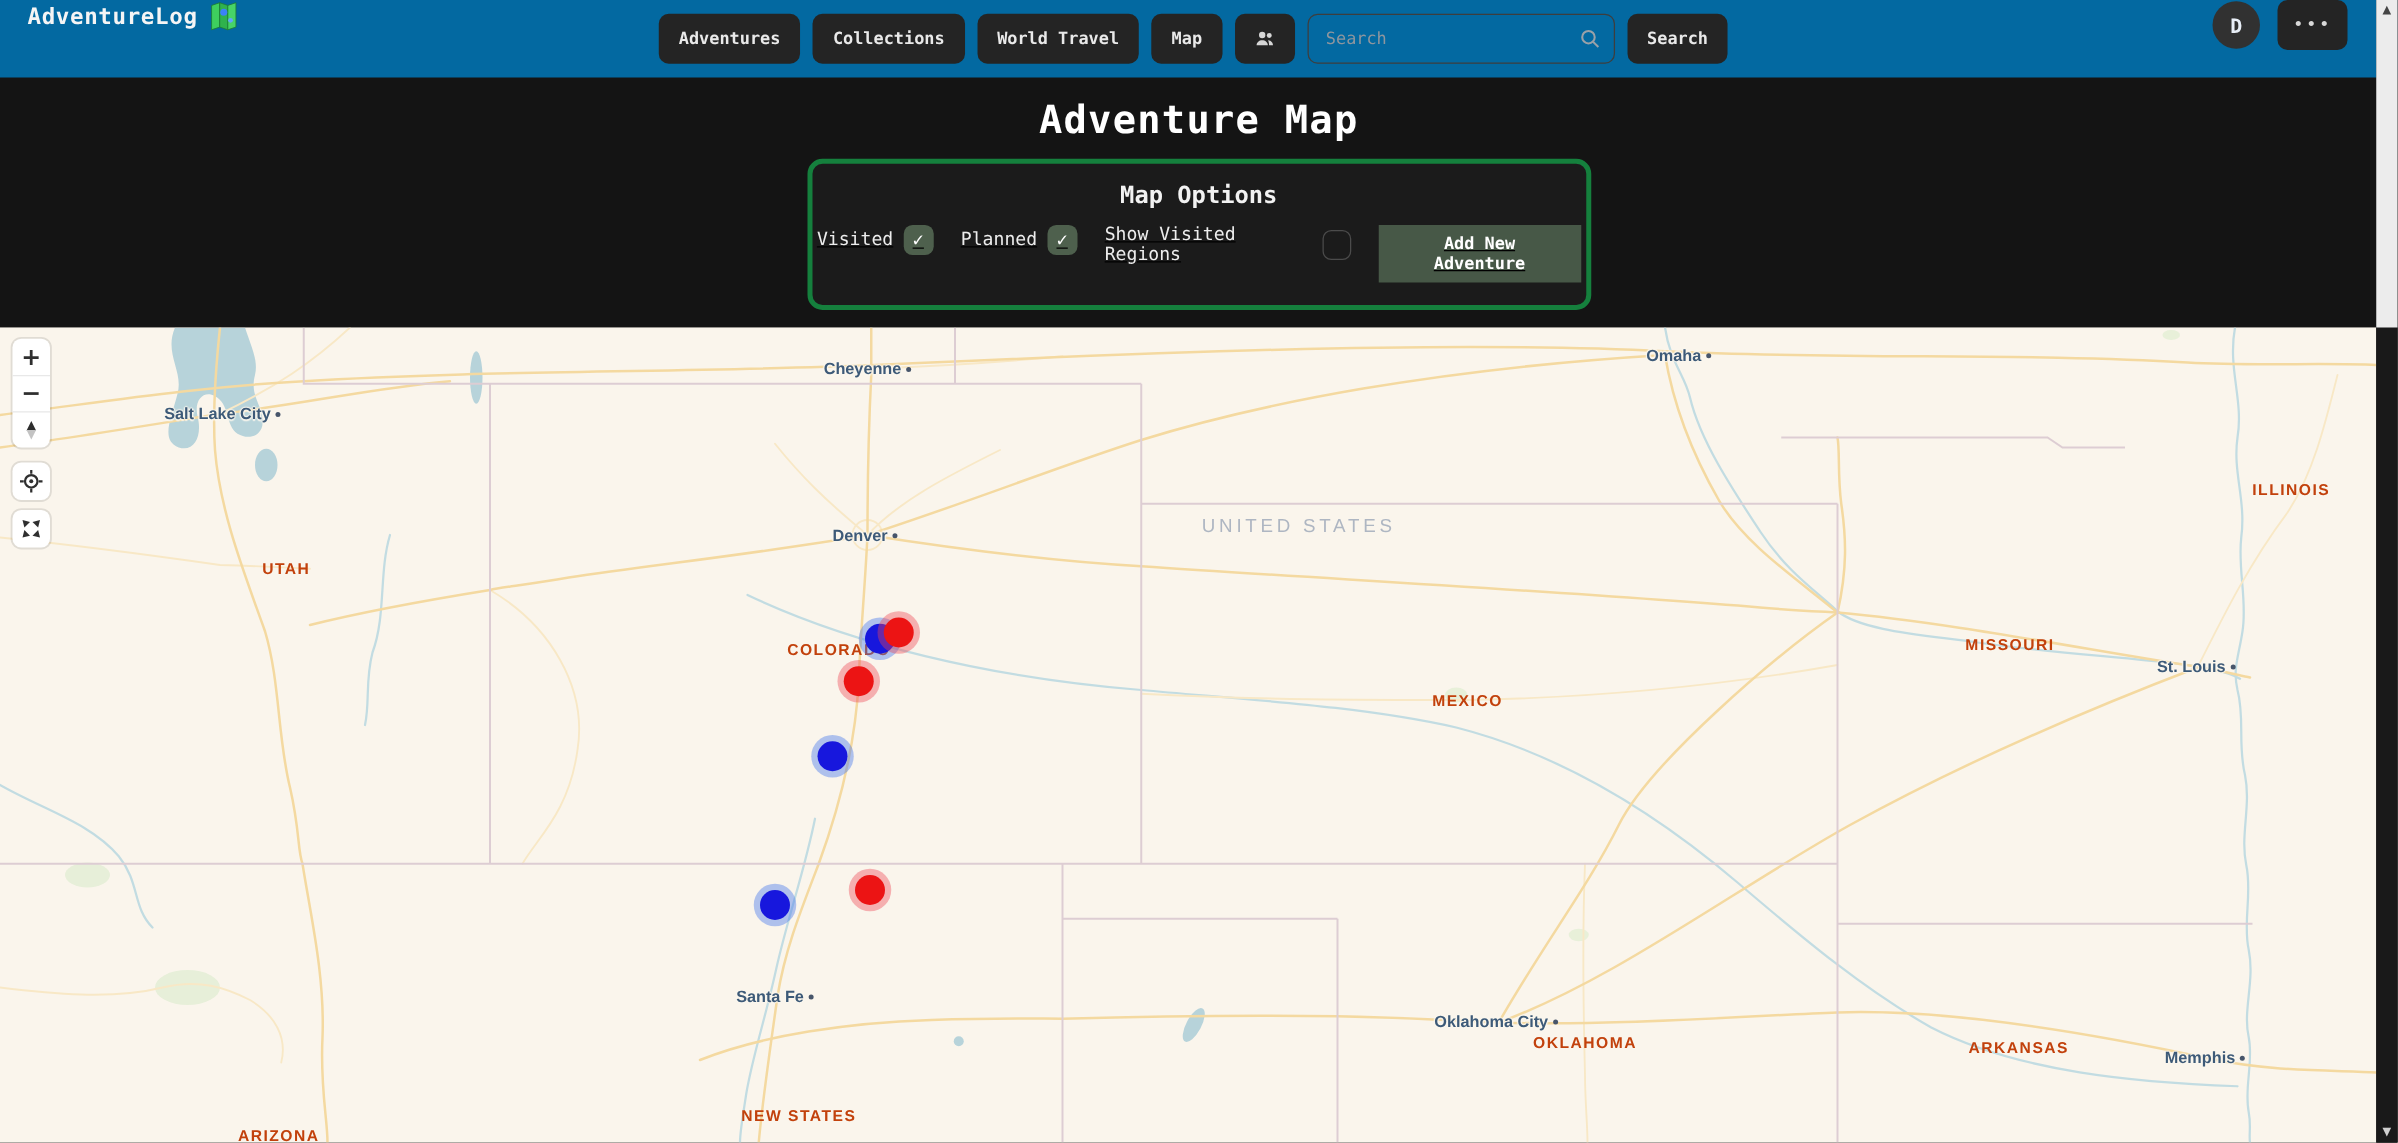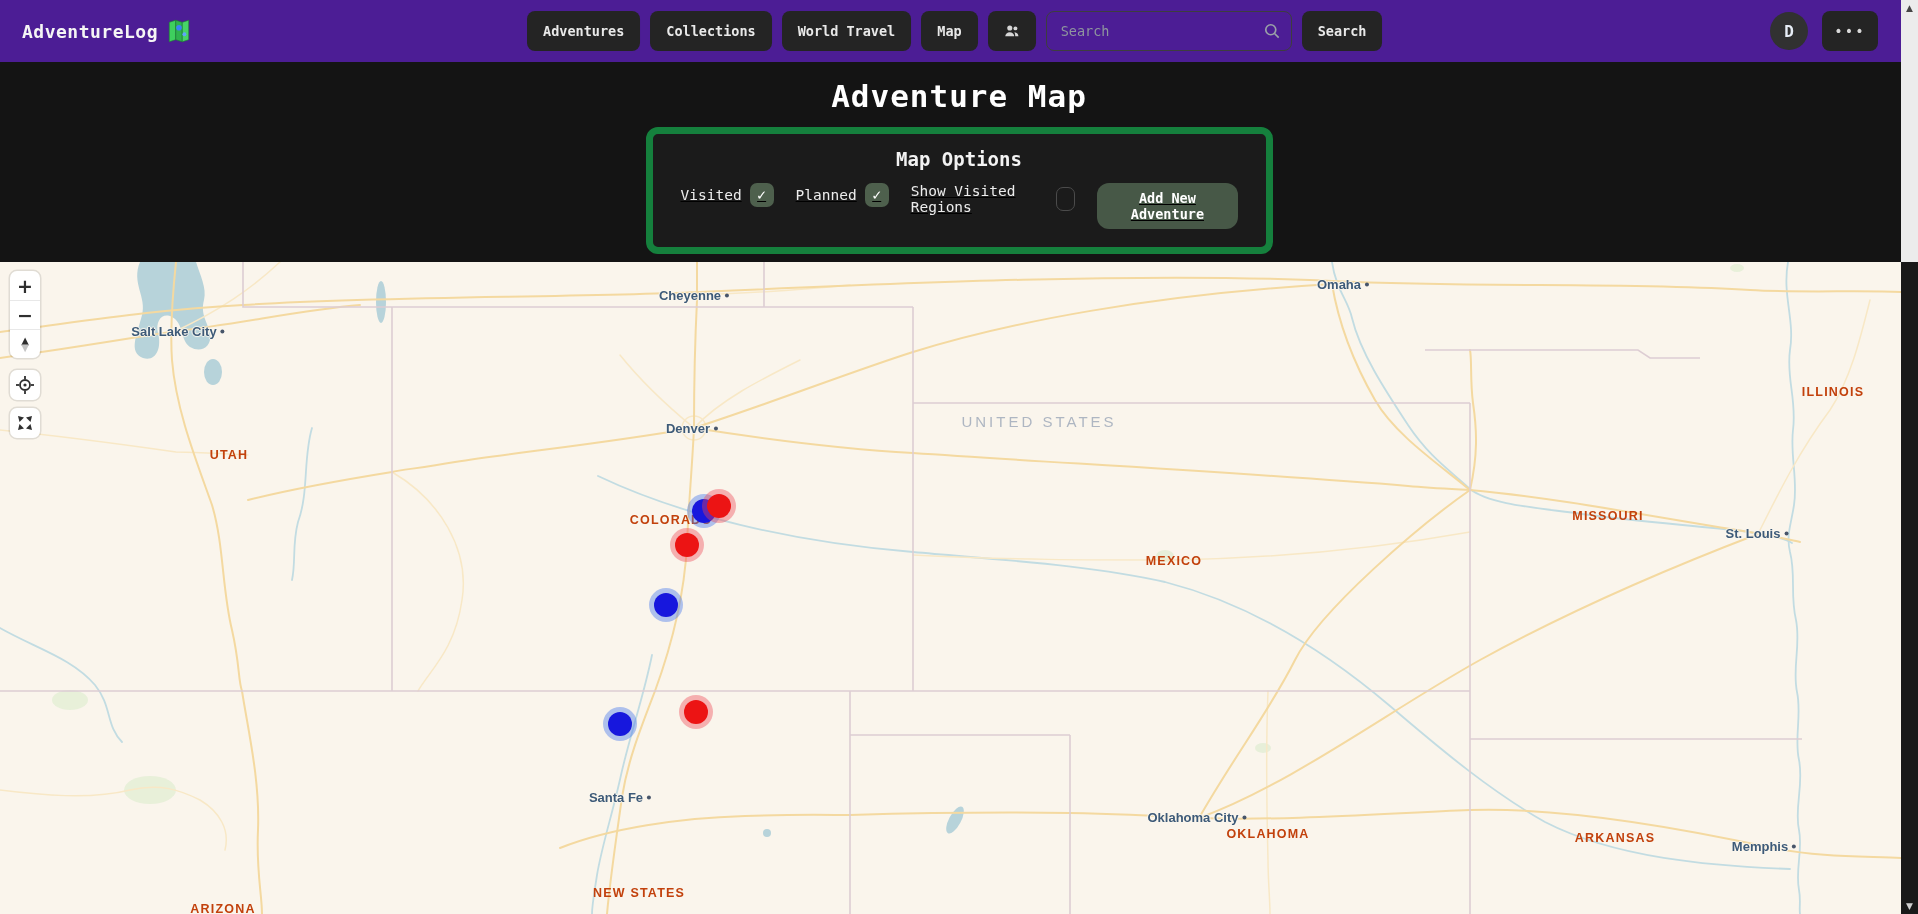--- a/index.html
+++ b/index.html
@@ -1,21 +1,21 @@
 <!DOCTYPE html>
 <html><head>
 <meta charset="utf-8">
 <style>
   * { margin:0; padding:0; box-sizing:border-box; }
   html,body { width:1918px; height:914px; overflow:hidden; background:#141414;
               font-family:"DejaVu Sans Mono", monospace; }
 
   
-  .navbar { position:relative; height:62px; background:#4c1d95; display:flex;
-            align-items:center; padding:0 22px; z-index:10;gap:36px; }
+  .navbar { position:relative; height:62px; background:#0369a1; display:flex;
+            align-items:flex-start; padding:0 22px; z-index:10;gap:36px; }
   .brand { display:flex; align-items:center; gap:8px; }
   .brand-name { color:#f5f5f5; font-size:18px; font-weight:bold; letter-spacing:0.5px; }
   .nav-center { position:absolute; left:50%; top:0; transform:translateX(-50.5%);
                 height:62px; display:flex; align-items:center; gap:10px; }
   .nav-btn { height:40px; padding:0 16px; background:#242424; border:none; border-radius:8px;
              color:#e9e9e9; font-family:inherit; font-size:13.5px; font-weight:bold;
              display:flex; align-items:center; cursor:pointer; white-space:nowrap; }
   .nav-btn.icon-btn { width:48px; justify-content:center; padding:0; }
   .search-wrap { position:relative; width:246px; height:40px; }
   .search-input { width:100%; height:100%; background:transparent; border:1px solid #3e3e3e;
@@ -27,31 +27,31 @@
   .avatar { width:38px; height:38px; border-radius:50%; background:#313131; color:#e8eef7;
             font-size:16px; font-weight:bold; display:flex; align-items:center;
             justify-content:center; cursor:pointer; }
   .dots-btn { width:56px; height:40px; background:#242424; border:none; border-radius:8px;
               color:#d8d8d8; font-size:14px; letter-spacing:2px; cursor:pointer;
               font-family:inherit; }
 
   
   .page-title { margin-top:16px; text-align:center; color:#ffffff; font-size:31px;
                 font-weight:bold; letter-spacing:1px; }
-  .options-card { width:627px; margin:13px auto 0; background:#1b1b1b; border:7px solid #15803d;
-                  border-radius:12px; padding:14px 28px 18px; }
+  .options-card { width:627px; margin:13px auto 0; background:#1b1b1b; border:4px solid #15803d;
+                  border-radius:12px; padding:14px 4px 18px; }
   .options-title { text-align:center; color:#f2f2f2; font-size:19px; font-weight:bold; }
   .options-row { margin-top:13px; display:flex; align-items:flex-start; justify-content:center;
                  gap:22px;text-decoration:underline; }
   .toggle { display:flex; align-items:center; gap:8px; color:#ededed; font-size:14.5px; }
   .checkbox { width:24px; height:24px; border-radius:7px; display:flex; align-items:center;
               justify-content:center; cursor:pointer; }
   .checkbox.checked { background:#4e604d; color:#ffffff; font-size:15px; font-weight:bold; }
   .checkbox.unchecked { background:transparent; border:1.5px solid #4b4b4b; }
-  .add-btn { height:46px; padding:0 15px; background:#475847; border:none; border-radius:12px;
+  .add-btn { height:46px; padding:0 15px; background:#475847; border:none; border-radius:0;
              color:#ffffff; font-family:inherit; font-size:13.5px; font-weight:bold;
              cursor:pointer; }
 
   
   .map-viewport { position:absolute; left:0; top:262px; width:1901px; height:652px;
                   overflow:hidden; background:#faf5ec; }
   .map-svg { position:absolute; left:0; top:0; }
   .map-label { position:absolute; transform:translate(-50%,-50%); white-space:nowrap;
                font-family:"Liberation Sans", sans-serif; z-index:2; pointer-events:none; }
   .city { color:#3d5a78; font-size:13px; font-weight:bold;

